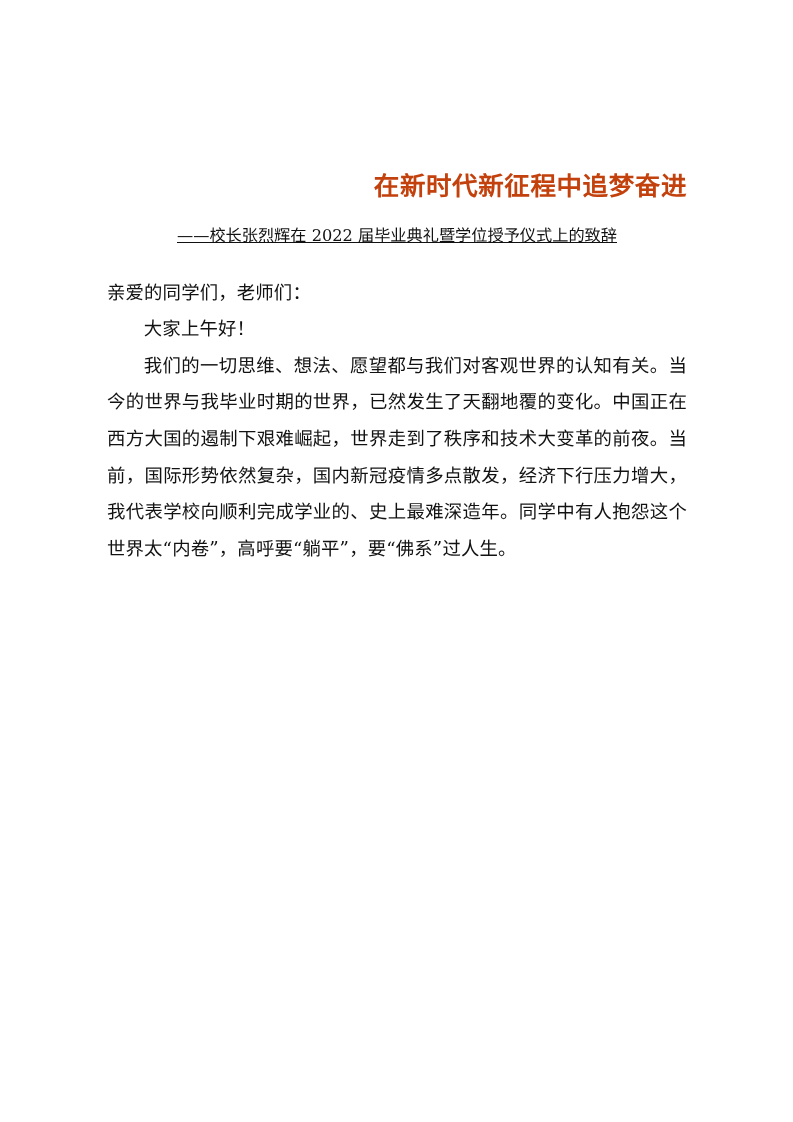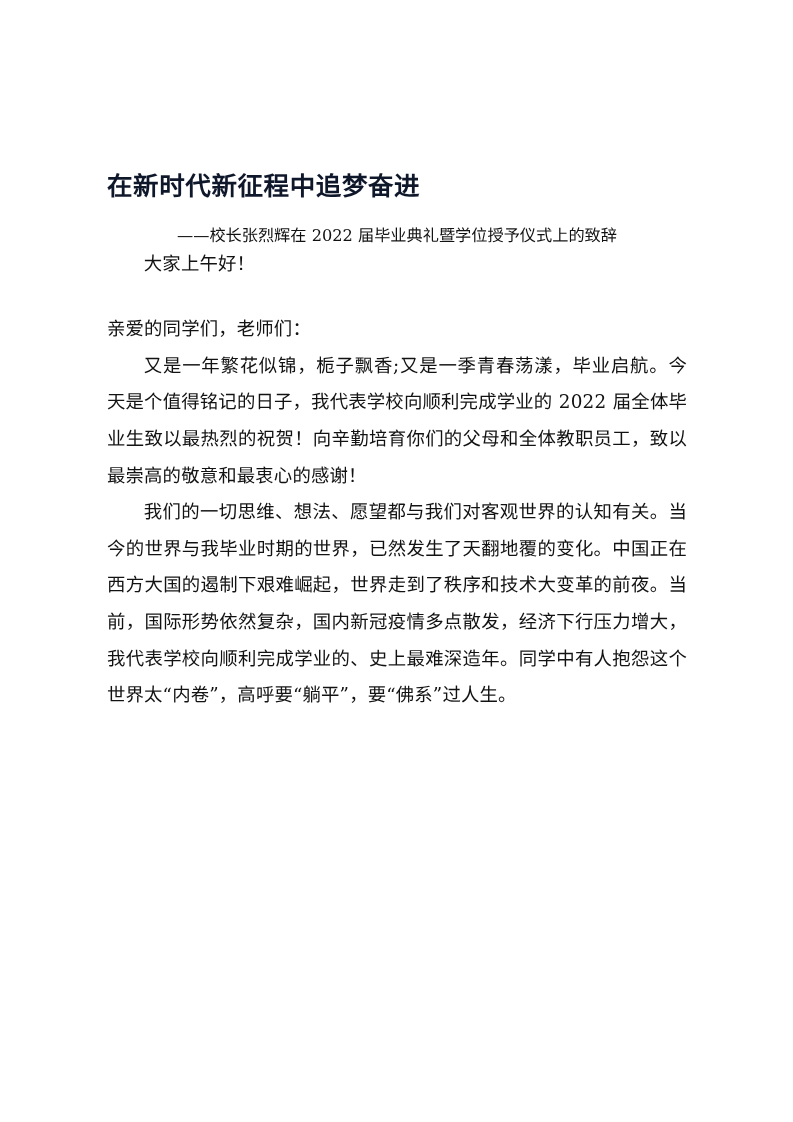--- a/index.html
+++ b/index.html
@@ -23,41 +23,42 @@
     position: absolute;
     left: 107px;
     top: 0;
     width: 580px;
   }
 
   
   .doc-title {
     margin: 0;
     padding: 0;
-    text-align: left;
+    text-align: right;
     font-family: "DejaVu Serif", "Liberation Serif", serif;
     font-weight: bold;
     font-size: 25.5px;
     line-height: 1.28;
     letter-spacing: 0.6px;
-    color: #0f172a;
+    color: #c2410c;
     padding-top: 170px;
     white-space: nowrap;
   }
 
   .doc-subtitle {
     margin: 0;
     padding: 0;
     text-align: center;
     font-family: "DejaVu Serif", "Liberation Serif", serif;
     font-size: 16.2px;
     line-height: 1.3;
     color: #111111;
     padding-top: 22px;
     white-space: nowrap;
+    text-decoration: underline;
   }
 
   
   .para {
     margin: 0;
     padding: 0;
     font-family: "DejaVu Serif", "Liberation Serif", serif;
     font-size: 18.4px;
     line-height: 36.6px;
     color: #121212;
@@ -79,23 +80,22 @@
 </head>
 <body>
 
 <div class="page">
   <div class="doc-body">
 
     <h1 class="doc-title">在新时代新征程中追梦奋进</h1>
 
     <p class="doc-subtitle">——校长张烈辉在 2022 届毕业典礼暨学位授予仪式上的致辞</p>
 
+    <p class="para para--salutation">亲爱的同学们，老师们：</p>
+
     <p class="para para--indent">大家上午好！</p>
 
-    <p class="para para--salutation">亲爱的同学们，老师们：</p>
-
-    <p class="para para--indent">又是一年繁花似锦，栀子飘香;又是一季青春荡漾，毕业启航。今天是个值得铭记的日子，我代表学校向顺利完成学业的 2022 届全体毕业生致以最热烈的祝贺！向辛勤培育你们的父母和全体教职员工，致以最崇高的敬意和最衷心的感谢！</p>
 
 
     <p class="para para--indent">我们的一切思维、想法、愿望都与我们对客观世界的认知有关。当今的世界与我毕业时期的世界，已然发生了天翻地覆的变化。中国正在西方大国的遏制下艰难崛起，世界走到了秩序和技术大变革的前夜。当前，国际形势依然复杂，国内新冠疫情多点散发，经济下行压力增大，我代表学校向顺利完成学业的、史上最难深造年。同学中有人抱怨这个世界太“内卷”，高呼要“躺平”，要“佛系”过人生。</p>
 
   </div>
 </div>
 
 </body></html>

